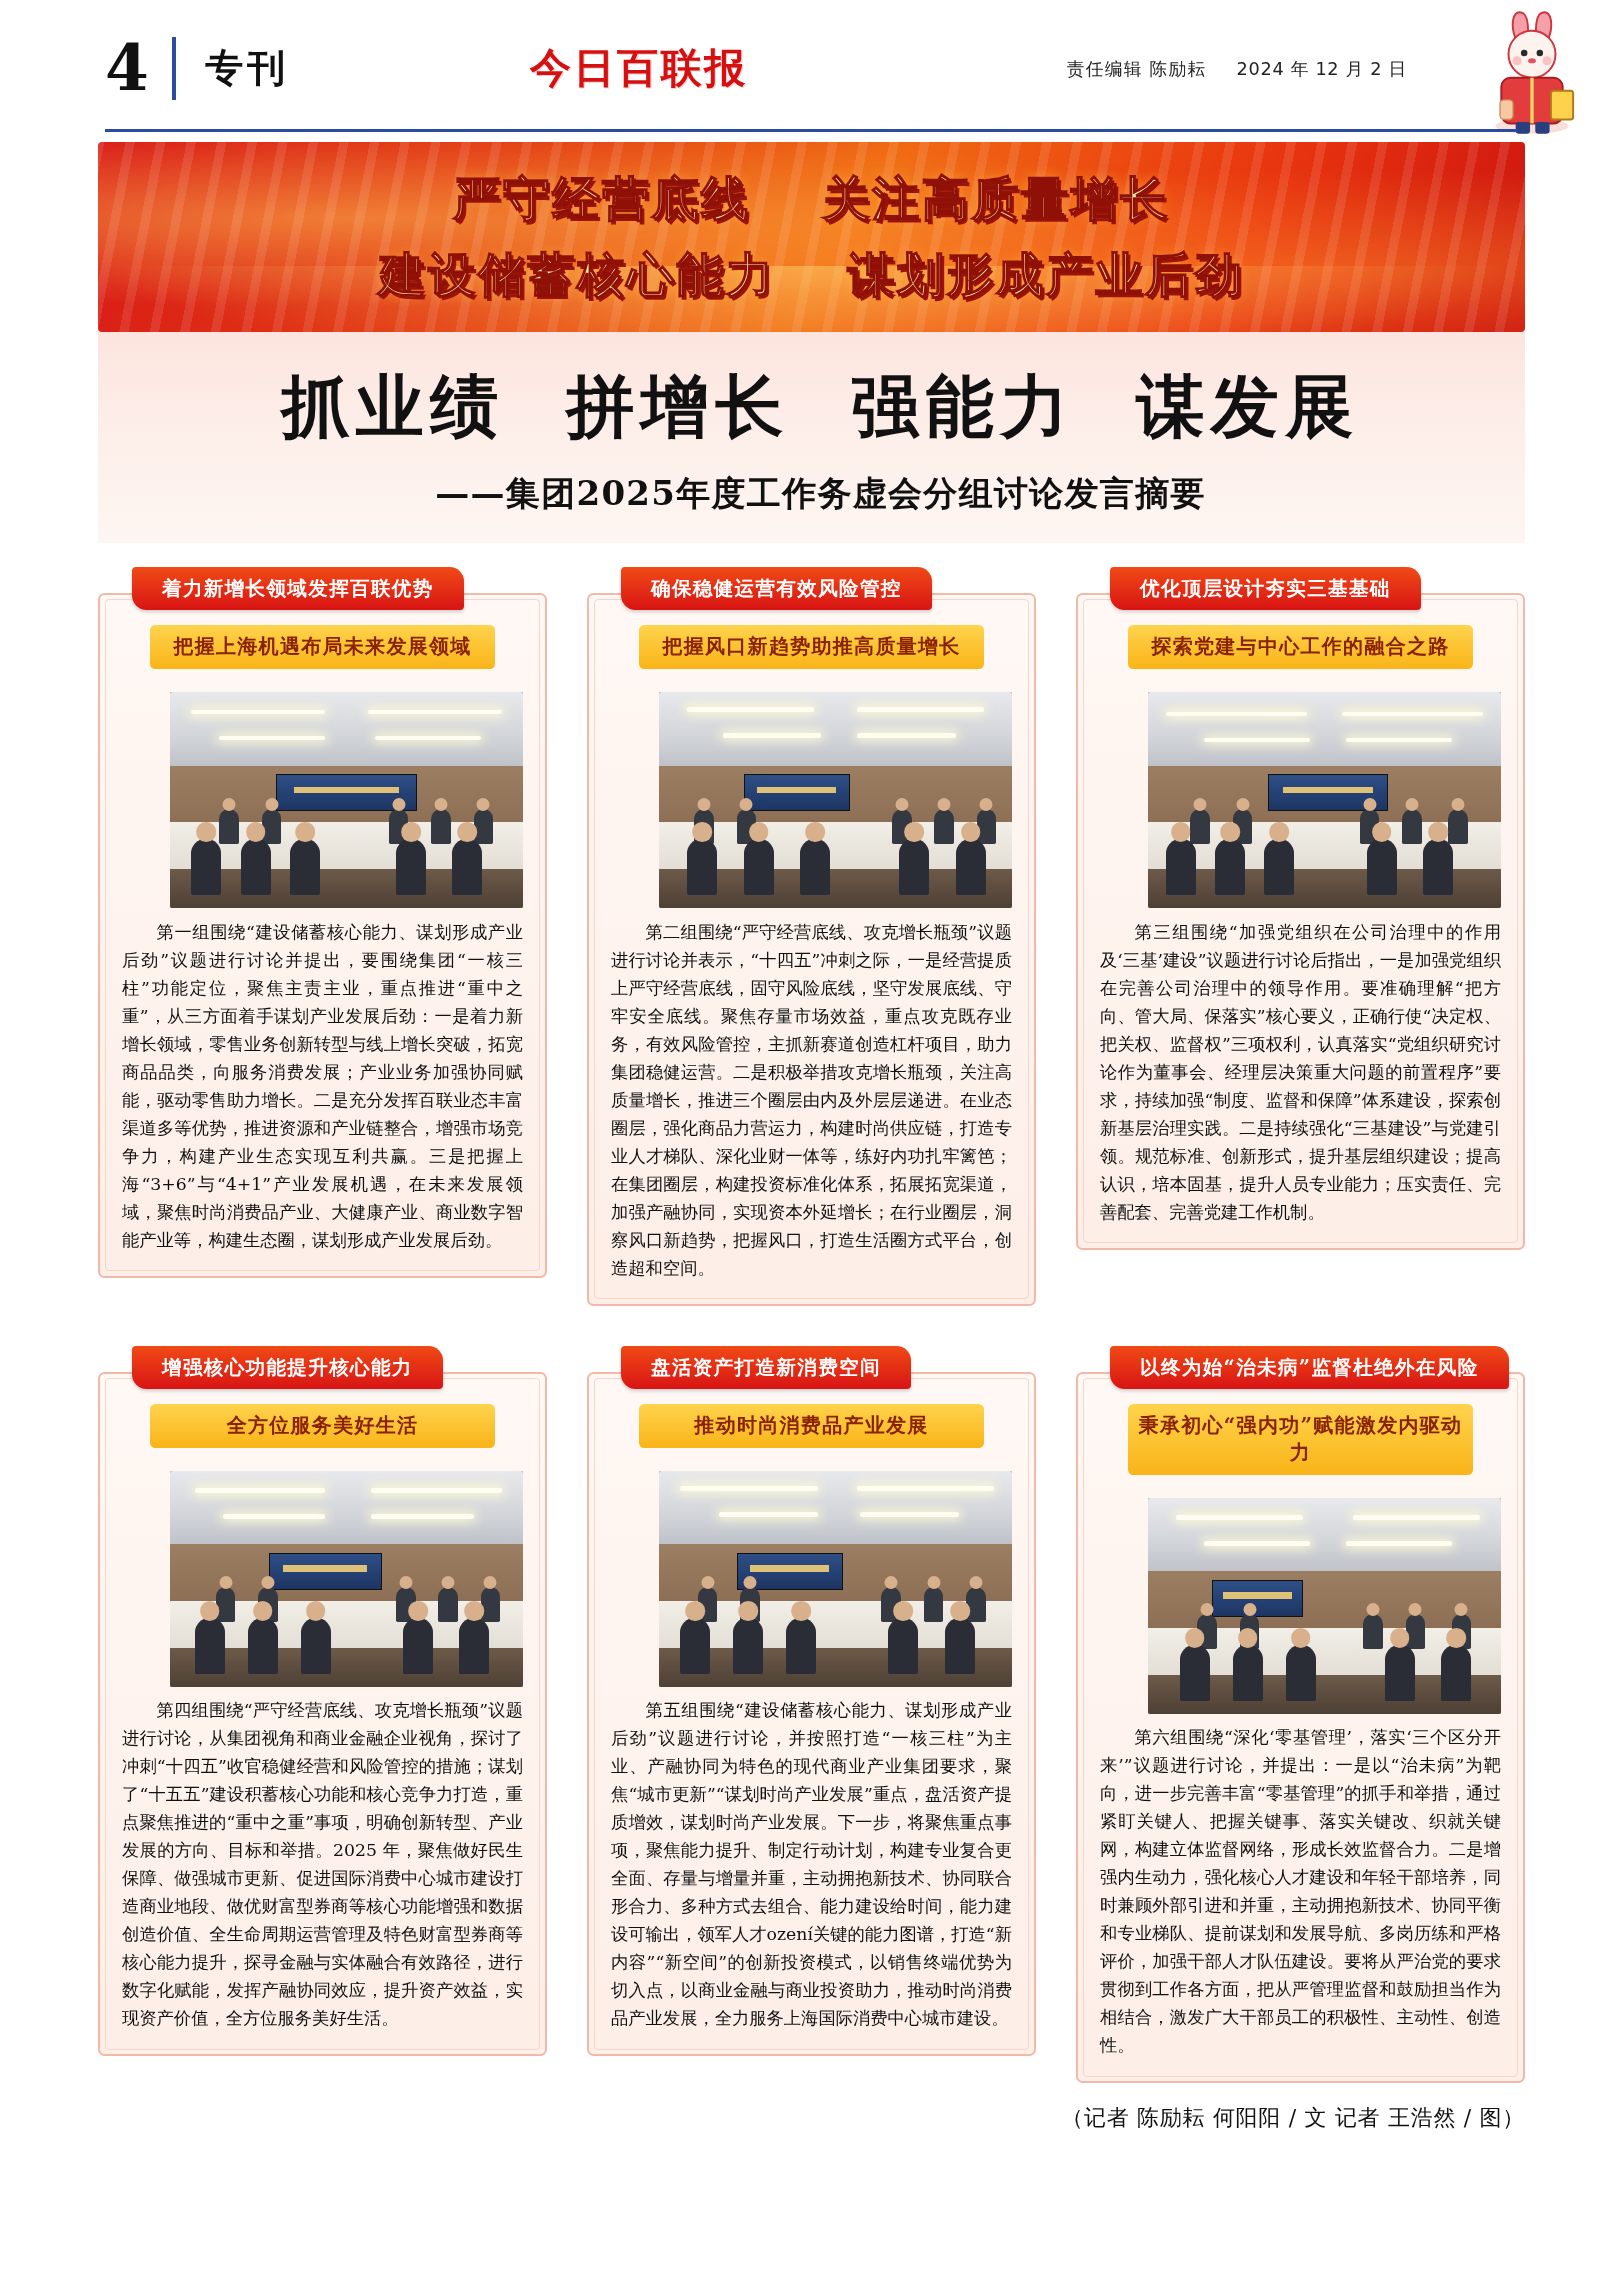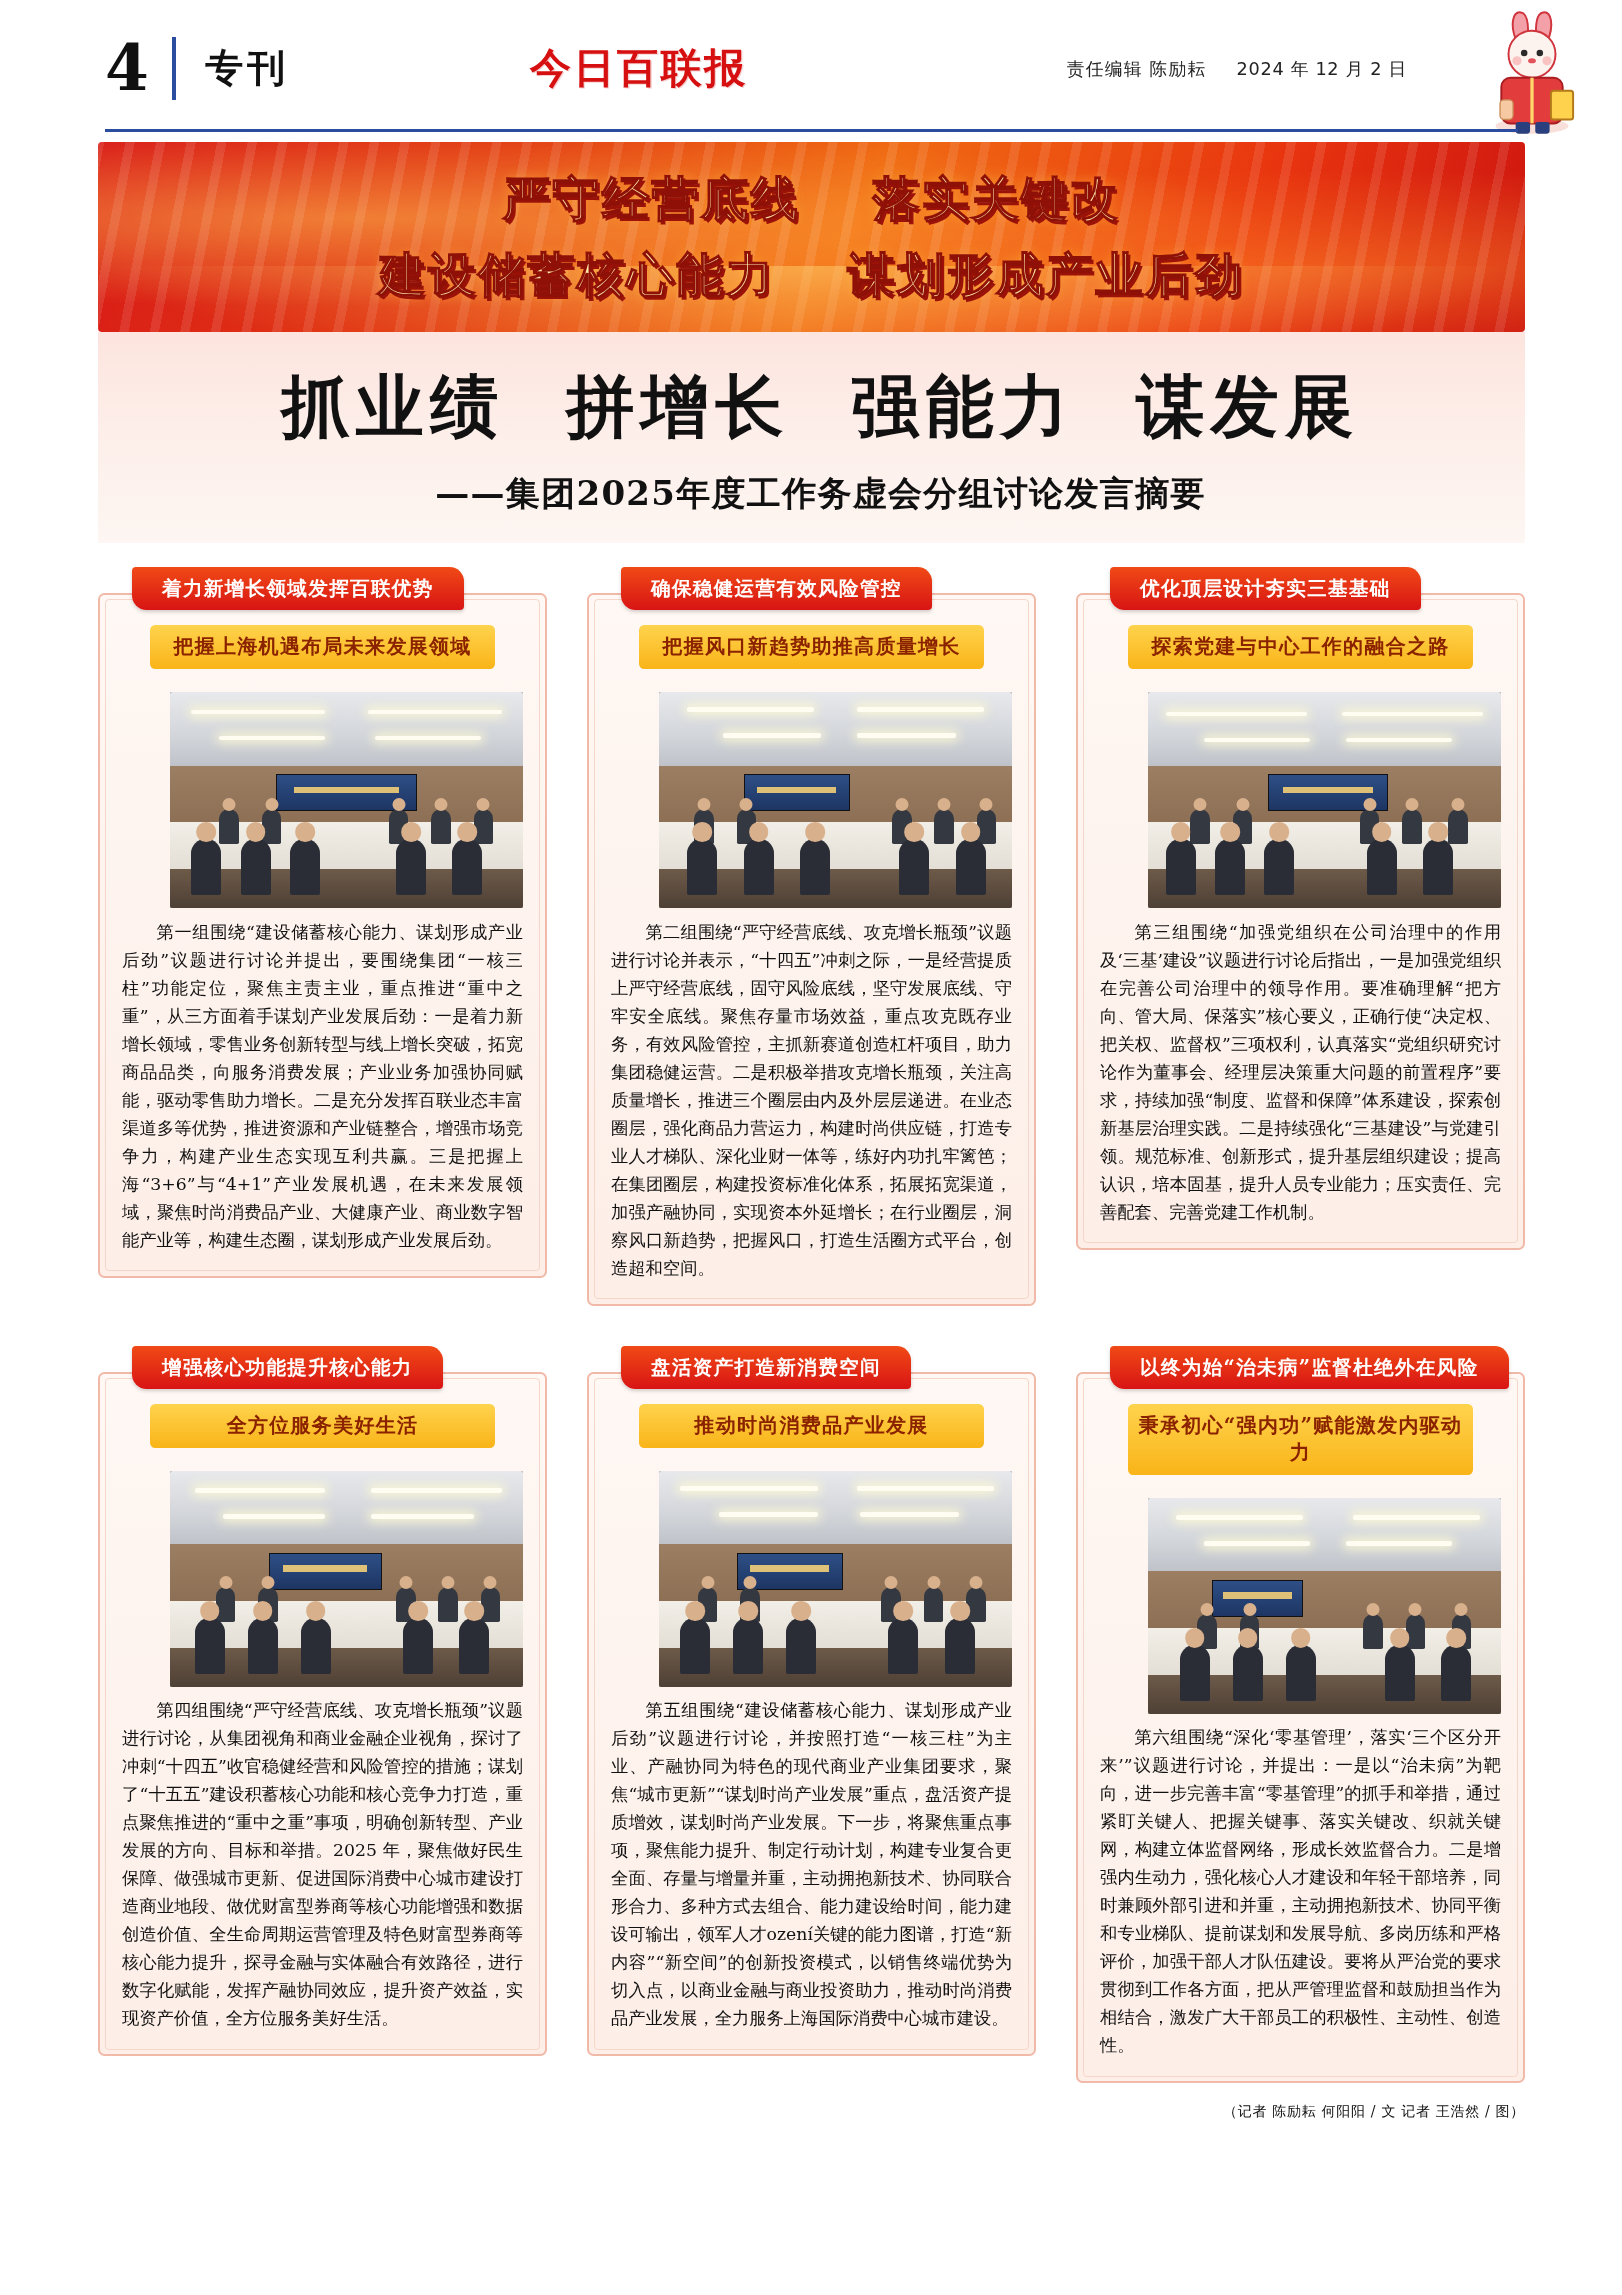--- a/index.html
+++ b/index.html
@@ -293,21 +293,21 @@
     text-align: justify;
     color: #111;
     font-family: "DejaVu Serif", "Liberation Serif", serif;
     text-indent: 2em;
   }
 
   
   .credit {
     margin: 19.6px 98px 0 98px;
     text-align: right;
-    font-size: 14px;
+    font-size: 22px;
     color: #111;
     font-family: "DejaVu Serif", "Liberation Serif", serif;
     letter-spacing: 0.7px;
   }
 </style>
 </head>
 <body>
 
 <div class="masthead">
   <div class="page-num">4</div>
@@ -337,21 +337,21 @@
     <rect x="100" y="176" width="22" height="18" rx="5" fill="#2a3f7d"></rect>
   </svg>
 
   <div class="masthead-bottom-rule"></div>
 </div>
 
 <div class="banner-wrap">
   <div class="banner">
     <div class="banner-line">
       <span>严守经营底线</span>
-      <span>落实关键改</span>
+      <span>关注高质量增长</span>
     </div>
     <div class="banner-line">
       <span>建设储蓄核心能力</span>
       <span>谋划形成产业后劲</span>
     </div>
   </div>
 </div>
 
 <div class="headline-block">
   <div class="headline">

